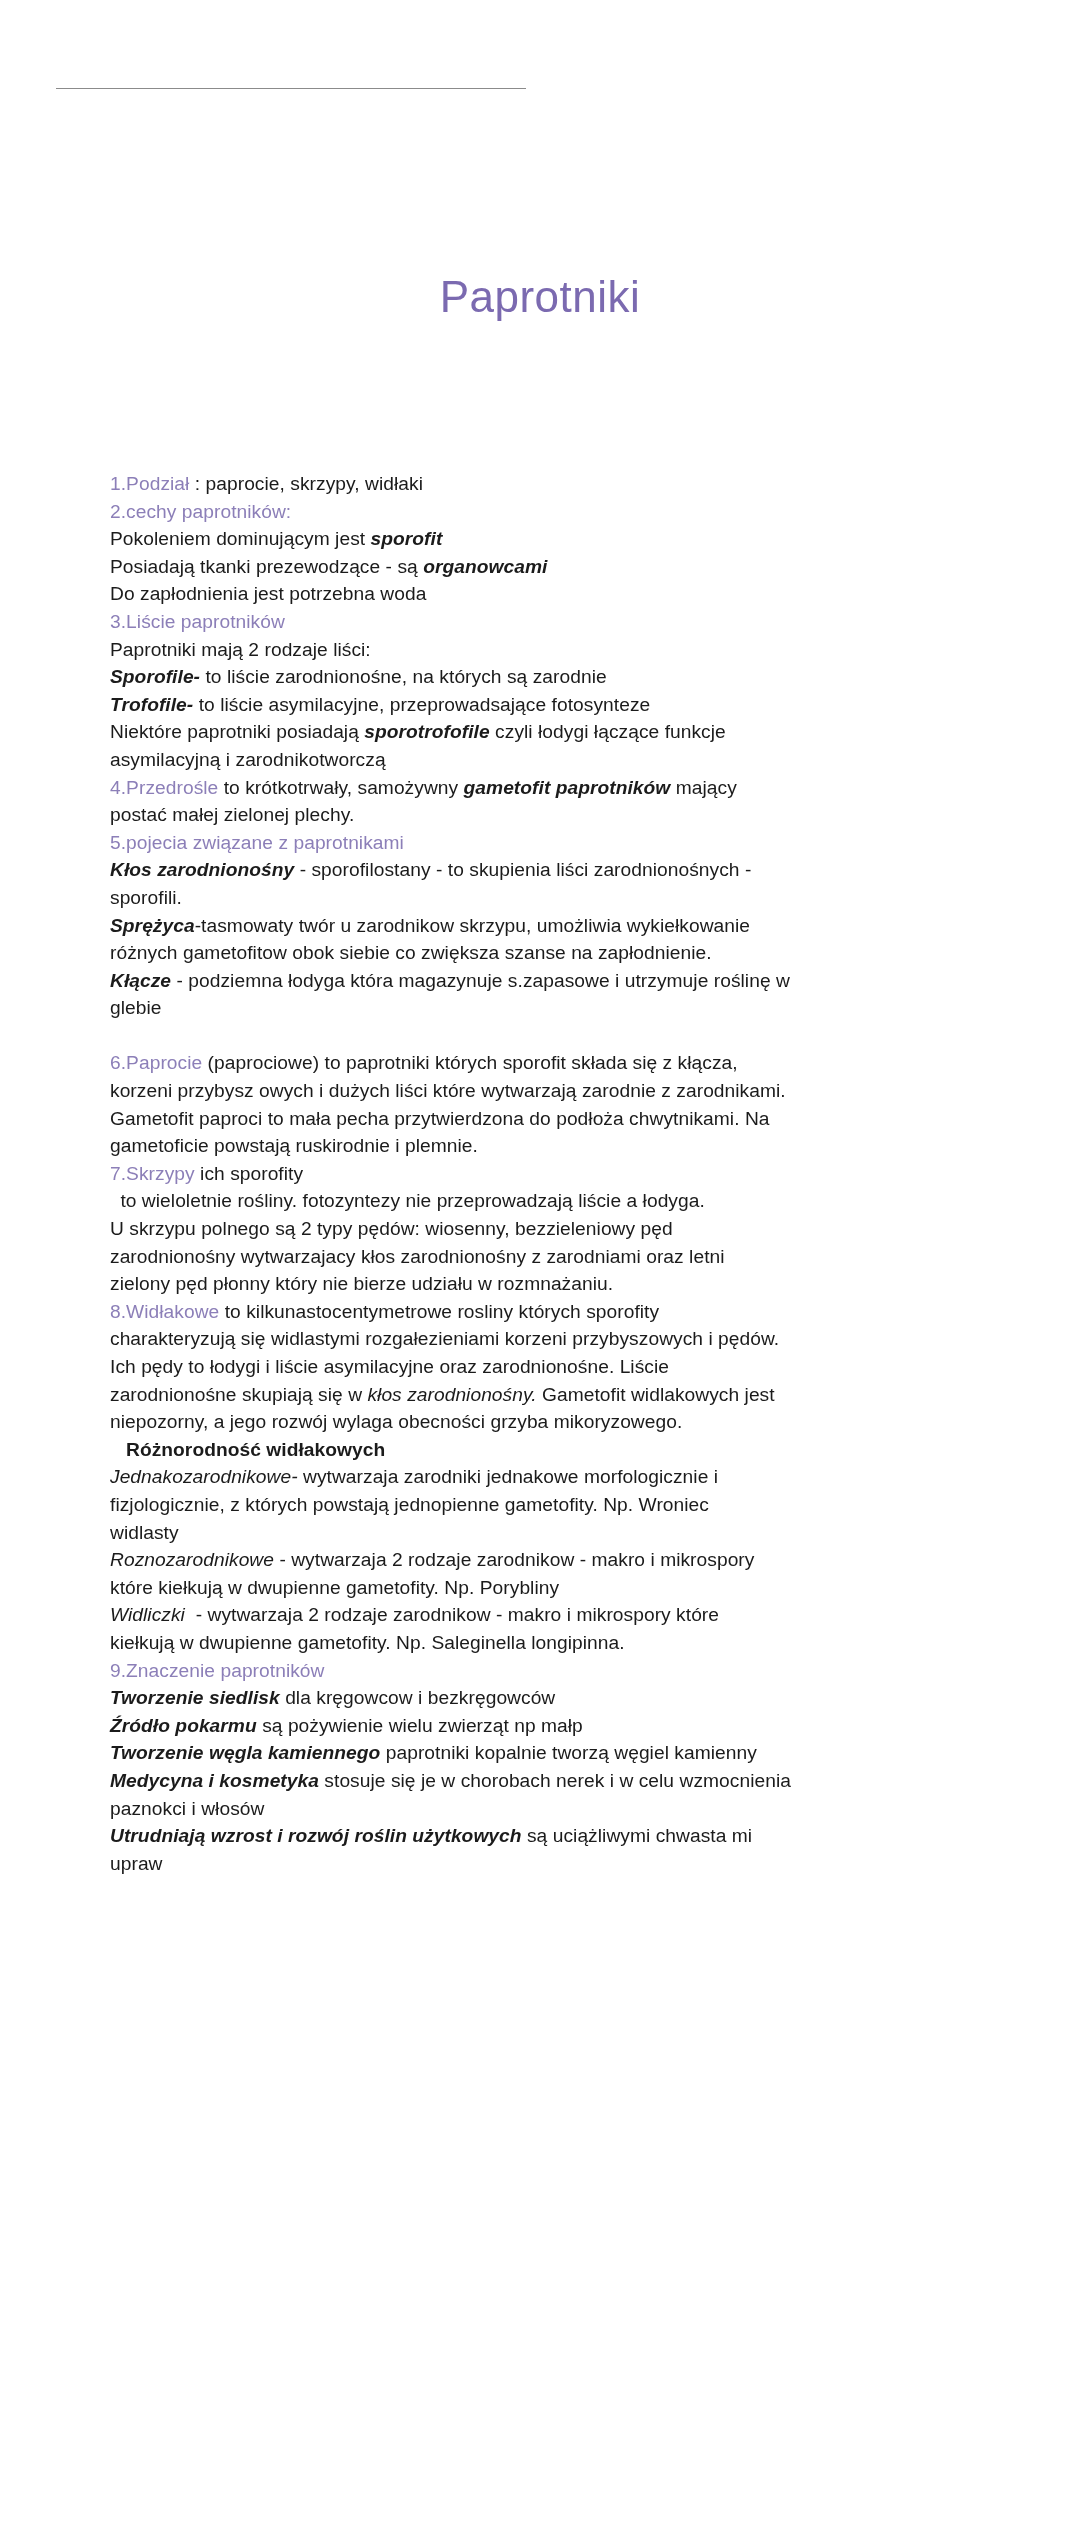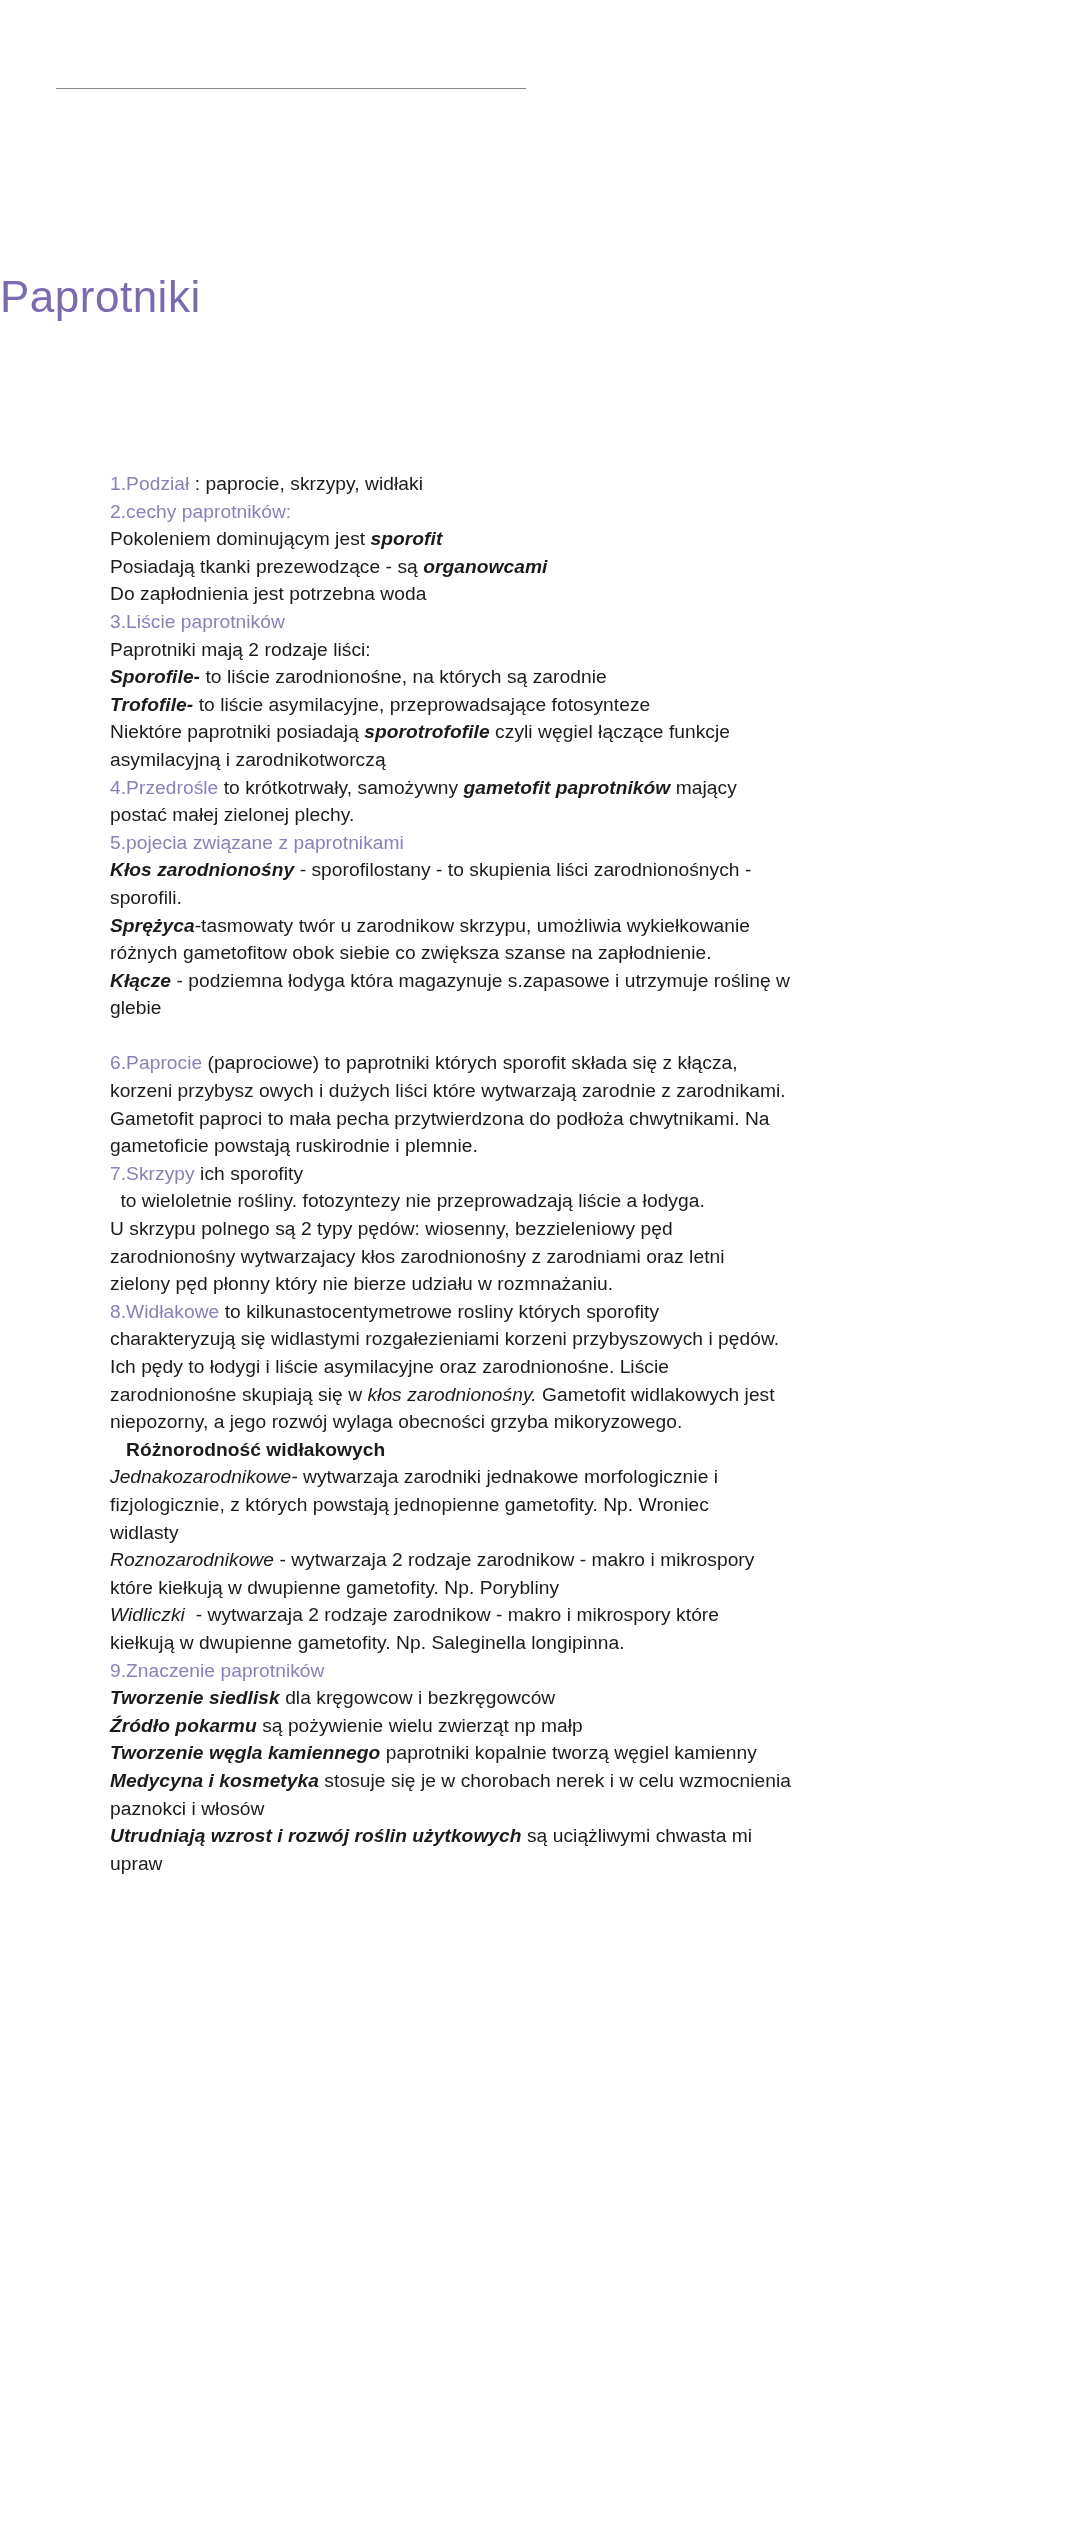--- a/index.html
+++ b/index.html
@@ -28,20 +28,21 @@
     top: 88px;
     width: 470px;
     height: 1px;
     background: #8b8b8b;
   }
   .doc-title {
     position: absolute;
     left: 0;
     top: 243px;
     width: 1080px;
+    text-align: center;
     font-size: 44px;
     font-weight: 400;
     letter-spacing: 0.5px;
     color: #7b6ab0;
     font-family: "Liberation Sans", "DejaVu Sans", sans-serif;
   }
   .body-block {
     position: absolute;
     left: 72px;
     top: 470px;
@@ -91,21 +92,21 @@
   <div class="body-block" id="body-block">
       <div class="line"><span class="h-num">1.Podział</span><span> : paprocie, skrzypy, widłaki</span></div>
       <div class="line"><span class="h-num">2.cechy paprotników:</span></div>
       <div class="line"><span>Pokoleniem dominującym jest </span><span class="bi">sporofit</span></div>
       <div class="line"><span>Posiadają tkanki prezewodzące - są </span><span class="bi">organowcami</span></div>
       <div class="line"><span>Do zapłodnienia jest potrzebna woda</span></div>
       <div class="line"><span class="h-num">3.Liście paprotników</span></div>
       <div class="line"><span>Paprotniki mają 2 rodzaje liści:</span></div>
       <div class="line"><span class="bi">Sporofile-</span><span> to liście zarodnionośne, na których są zarodnie</span></div>
       <div class="line"><span class="bi">Trofofile-</span><span> to liście asymilacyjne, przeprowadsające fotosynteze</span></div>
-      <div class="line"><span>Niektóre paprotniki posiadają </span><span class="bi">sporotrofofile</span><span> czyli węgiel łączące funkcje</span></div>
+      <div class="line"><span>Niektóre paprotniki posiadają </span><span class="bi">sporotrofofile</span><span> czyli łodygi łączące funkcje</span></div>
       <div class="line"><span>asymilacyjną i zarodnikotworczą</span></div>
       <div class="line"><span class="h-num">4.Przedrośle</span><span> to krótkotrwały, samożywny </span><span class="bi">gametofit paprotników</span><span> mający</span></div>
       <div class="line"><span>postać małej zielonej plechy.</span></div>
       <div class="line"><span class="h-num">5.pojecia związane z paprotnikami</span></div>
       <div class="line"><span class="bi">Kłos zarodnionośny</span><span> - sporofilostany - to skupienia liści zarodnionośnych -</span></div>
       <div class="line"><span>sporofili.</span></div>
       <div class="line"><span class="bi">Sprężyca</span><span>-tasmowaty twór u zarodnikow skrzypu, umożliwia wykiełkowanie</span></div>
       <div class="line"><span>różnych gametofitow obok siebie co zwiększa szanse na zapłodnienie.</span></div>
       <div class="line"><span class="bi">Kłącze</span><span> - podziemna łodyga która magazynuje s.zapasowe i utrzymuje roślinę w</span></div>
       <div class="line"><span>glebie</span></div>

